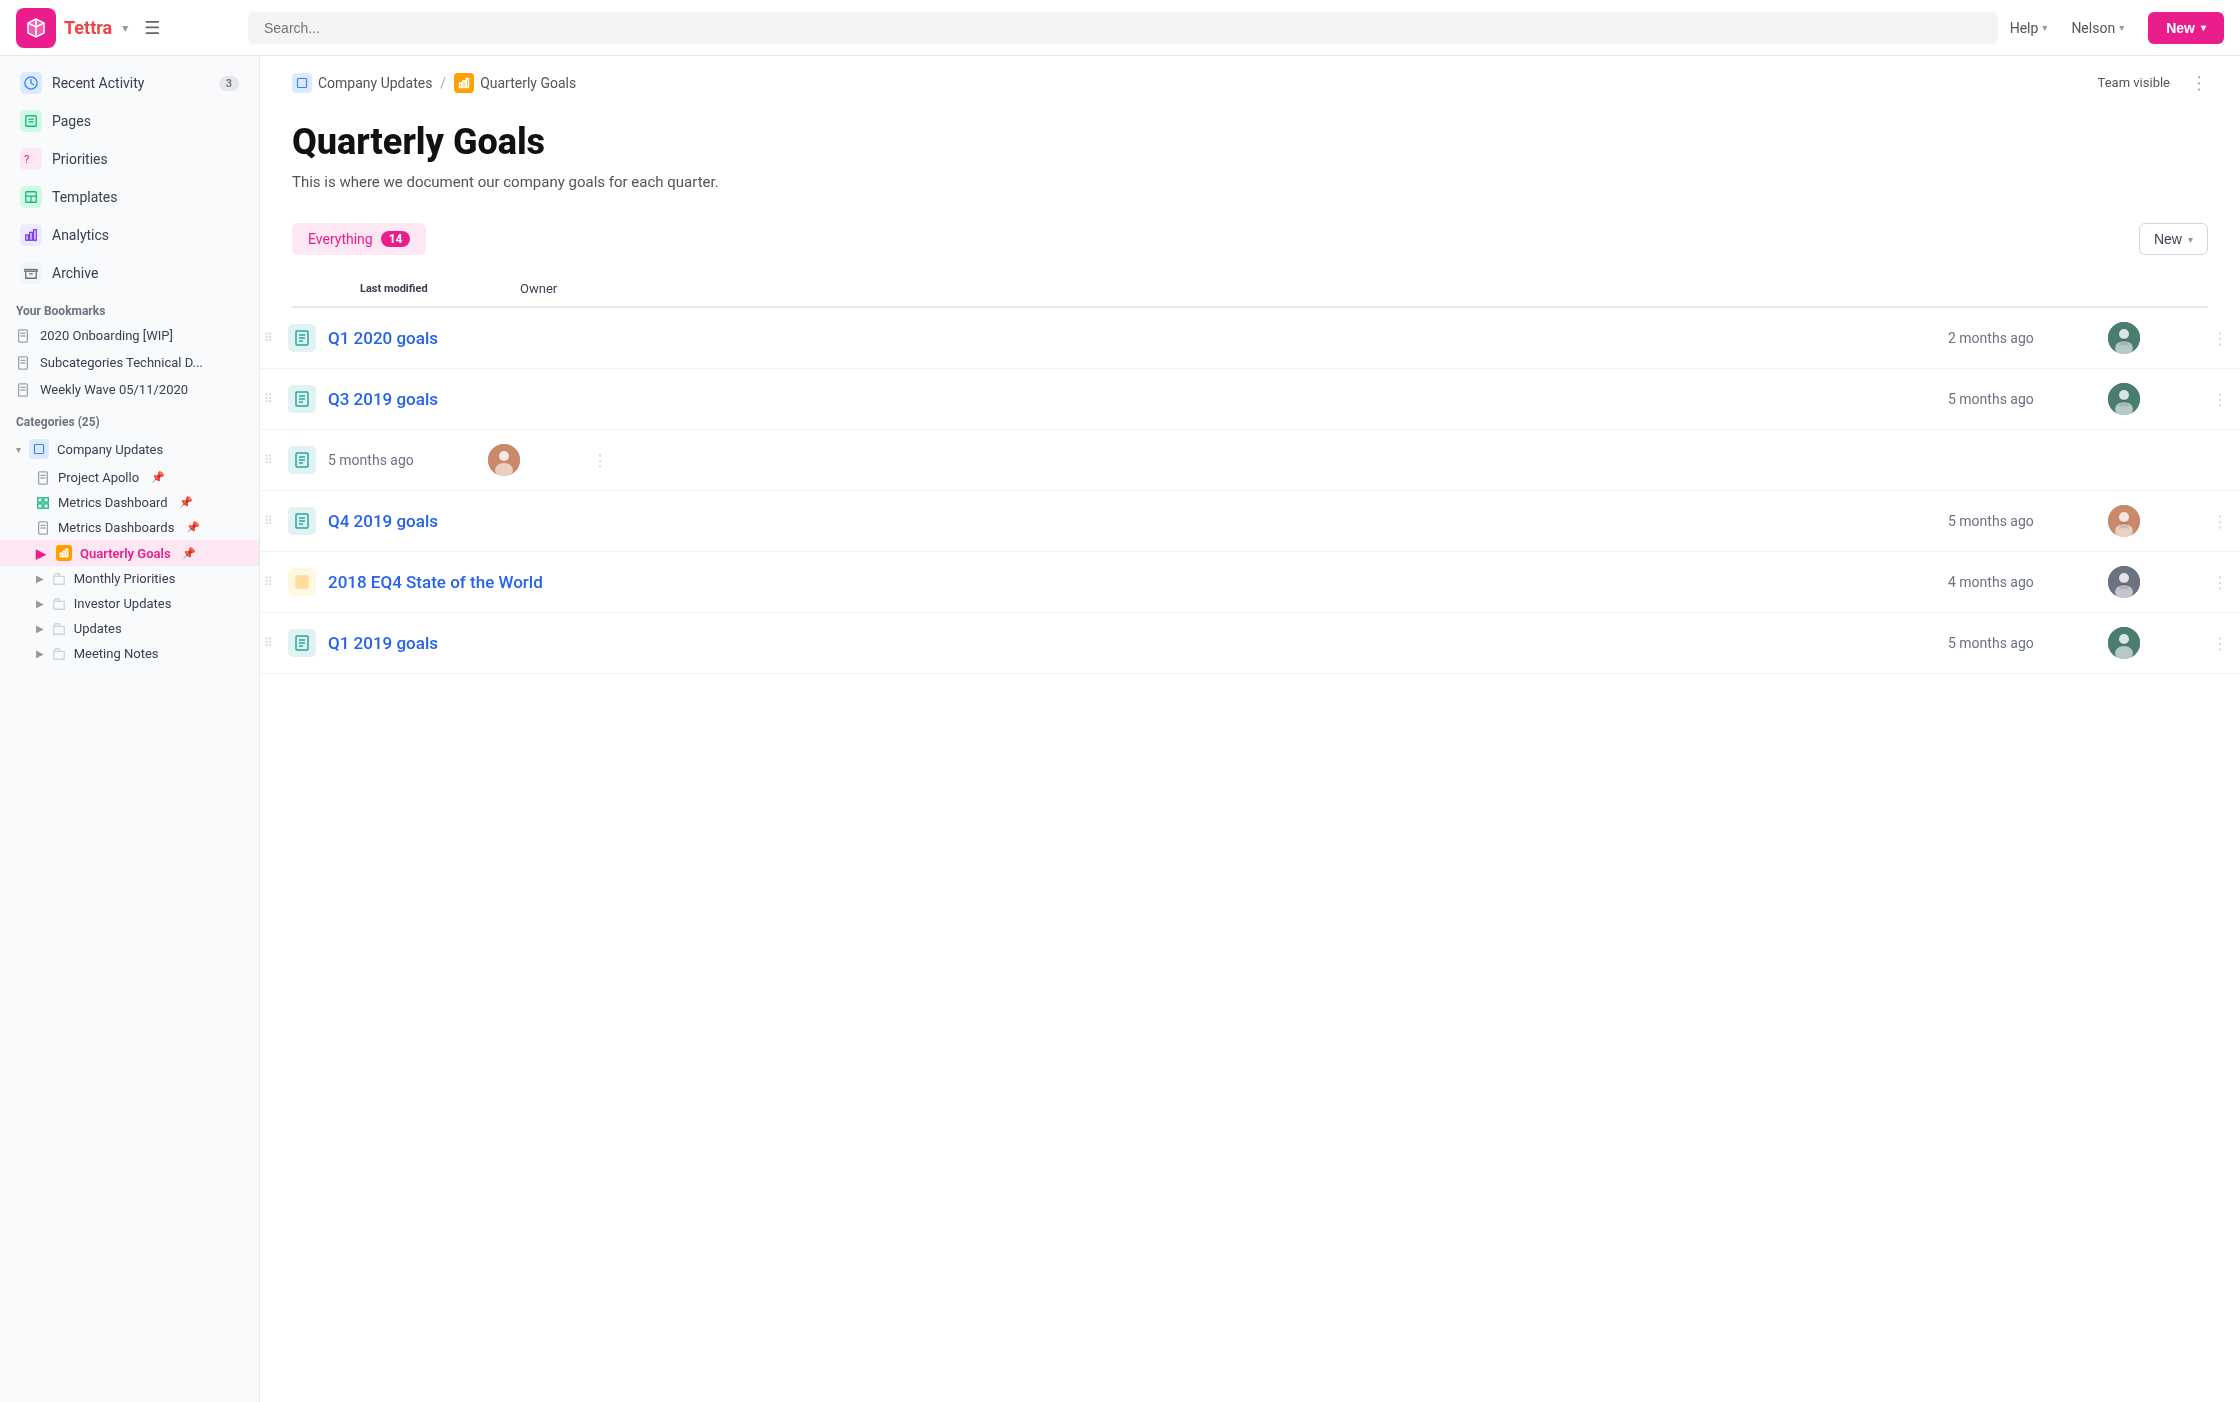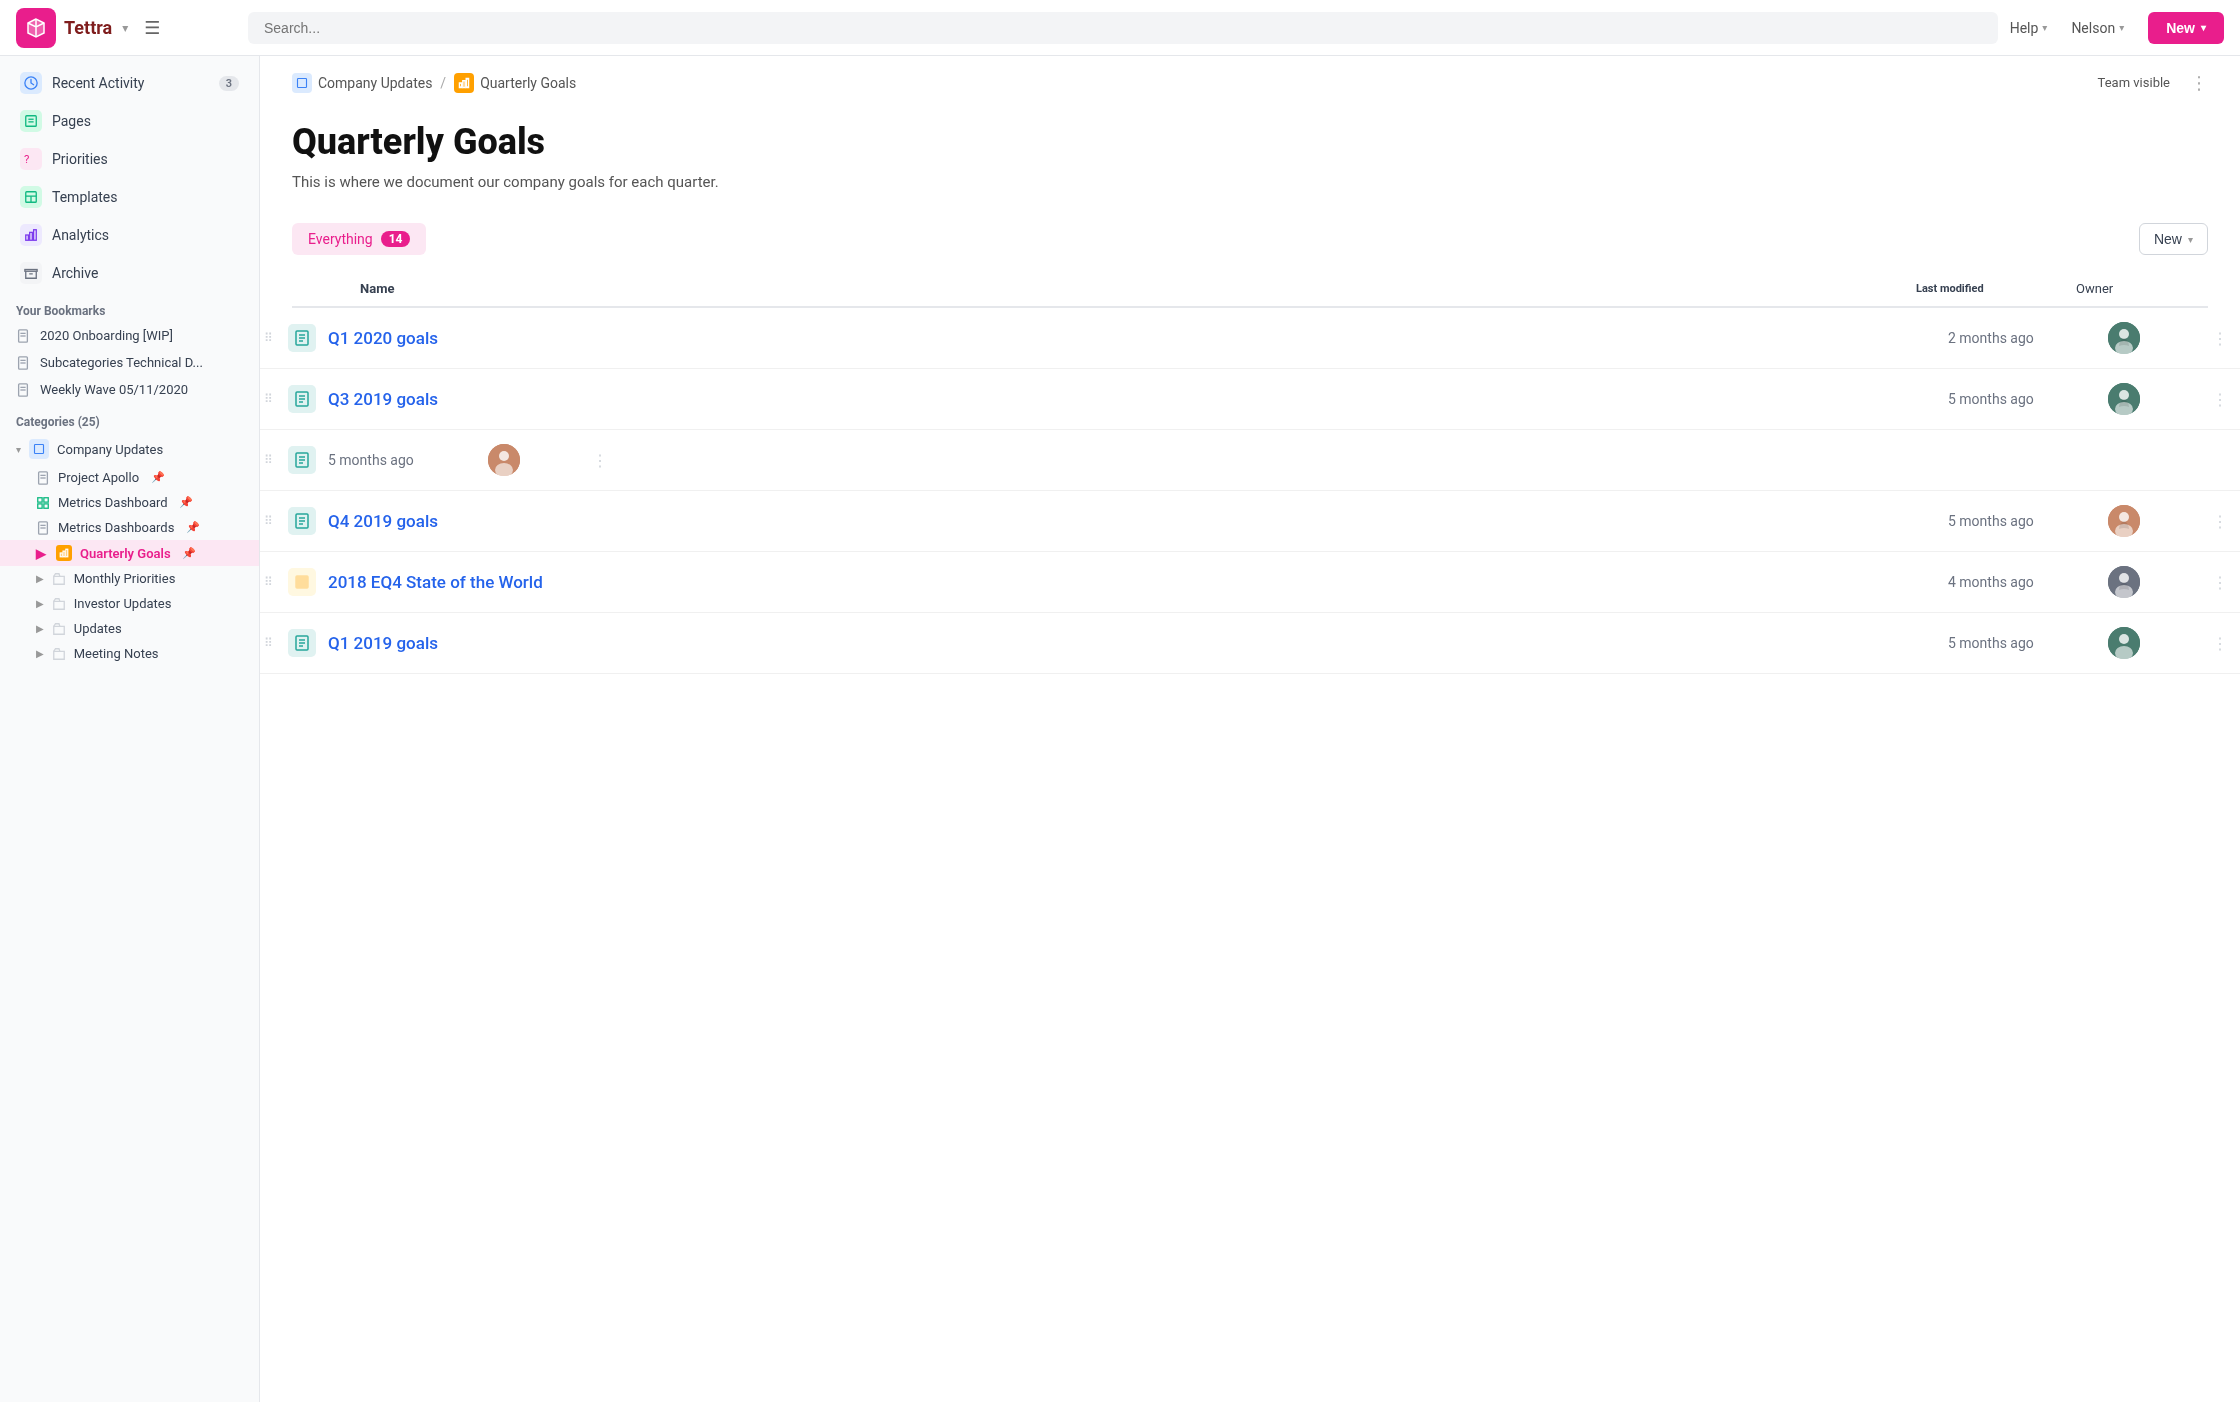--- a/index.html
+++ b/index.html
@@ -10,21 +10,21 @@
       display: flex; align-items: center; height: 56px;
       background: #fff; border-bottom: 1px solid #e5e7eb;
       padding: 0 16px; gap: 12px; flex-shrink: 0; z-index: 10;
     }
     .logo-area { display: flex; align-items: center; gap: 8px; min-width: 220px; }
     .logo-icon {
       width: 40px; height: 40px; background: #e91e8c; border-radius: 8px;
       display: flex; align-items: center; justify-content: center;
     }
     .logo-icon svg { width: 24px; height: 24px; }
-    .logo-name { font-size: 18px; font-weight: 700; color: #7f1d1d; }
+    .logo-name { font-size: 18px; font-weight: 700; color: #ef4444; }
     .logo-chevron { color: #999; font-size: 12px; margin-left: 2px; }
     .hamburger { color: #666; cursor: pointer; font-size: 18px; margin-left: 8px; }
     .search-bar {
       flex: 1; background: #f3f4f6; border: none; border-radius: 6px;
       padding: 8px 16px; font-size: 14px; color: #666; outline: none;
     }
     .nav-right { display: flex; align-items: center; gap: 24px; margin-left: auto; }
     .help-btn { display: flex; align-items: center; gap: 4px; color: #555; font-size: 14px; cursor: pointer; }
     .help-chevron { font-size: 10px; color: #999; }
     .user-btn { display: flex; align-items: center; gap: 4px; color: #555; font-size: 14px; cursor: pointer; }
@@ -375,21 +375,20 @@
       </div>
       <button class="new-doc-btn">
         <span>New</span>
         <span style="font-size:10px;color:#999;">▾</span>
       </button>
     </div>
 
     <div class="table-header-row">
       <div class="th-drag"></div>
       <div class="th-icon"></div>
-      <div class="th-name">Name</div>
       <div class="th-modified">Last modified</div>
       <div class="th-owner">Owner</div>
       <div class="th-actions"></div>
     </div>
 
     <div id="table-rows">
         <div class="table-row">
     <div class="drag-handle">⠿</div>
     <div class="row-icon">
       <div style="width:28px;height:28px;background:#e0f2f1;border-radius:5px;display:flex;align-items:center;justify-content:center;">

